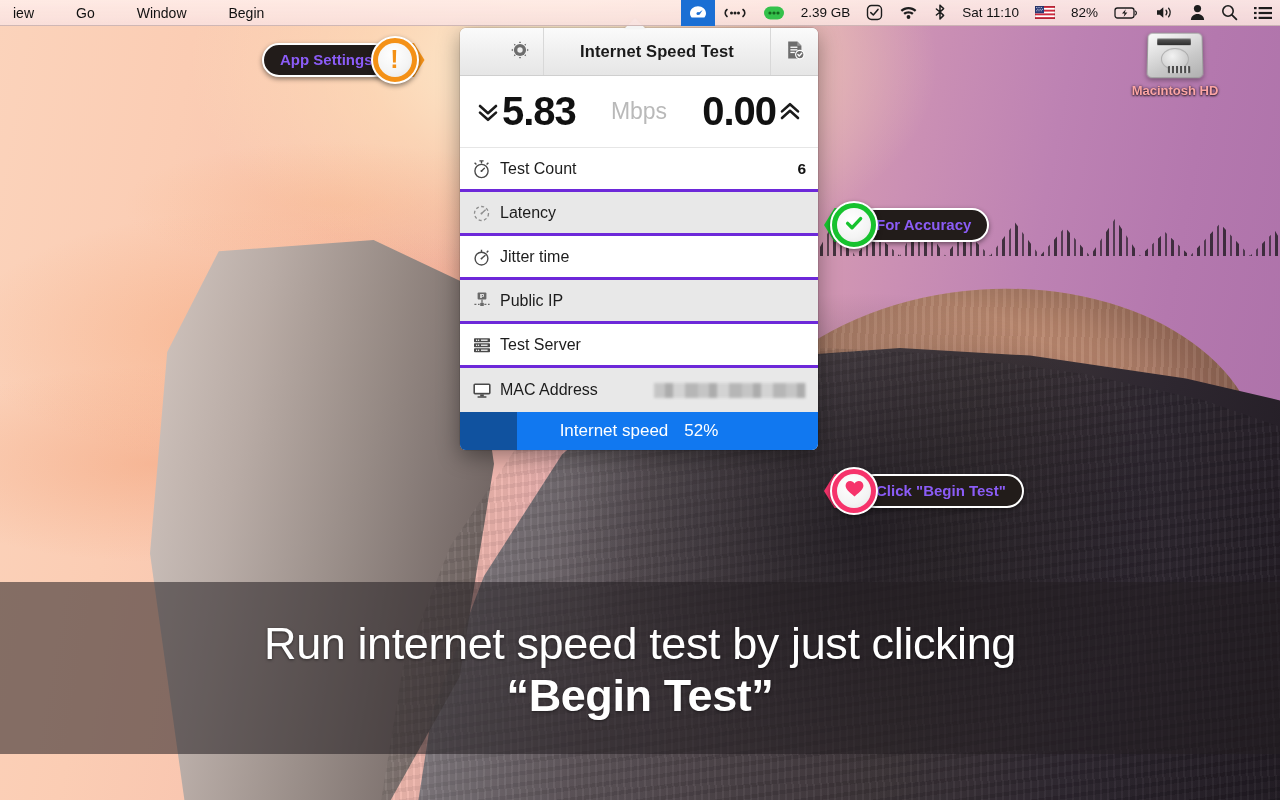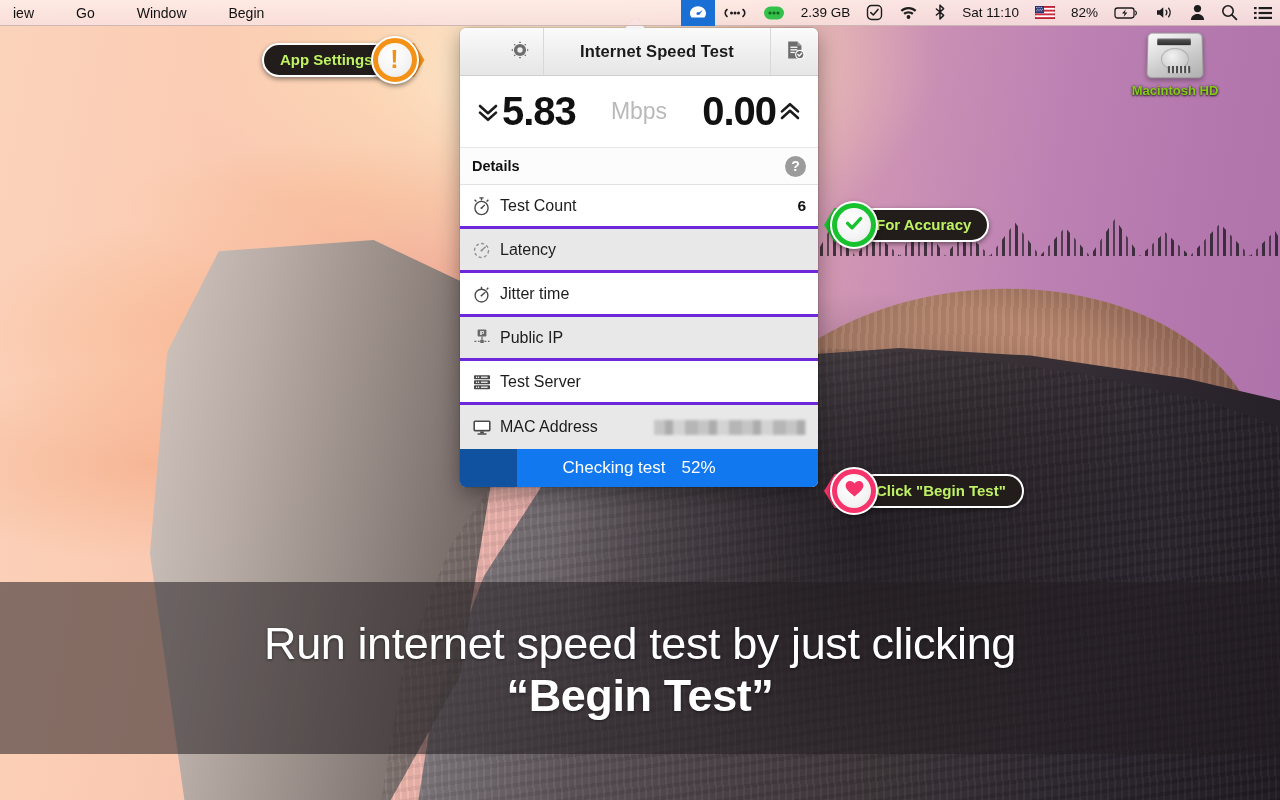--- a/index.html
+++ b/index.html
@@ -136,21 +136,21 @@
     background: repeating-linear-gradient(90deg,#4b4b4b 0 2px, #d4d4d4 2px 4px);
     border-radius: 1px;
   }
   .hd-disc {
     position: absolute; left: 13px; top: 15px; width: 28px; height: 22px;
     border-radius: 50%;
     background: radial-gradient(circle at 40% 35%, #f2f2f2, #cfcfcf 70%, #bdbdbd 100%);
     border: 1px solid rgba(150,150,150,.6);
   }
   .hd-label {
-    margin-top: 5px; font-size: 13px; font-weight: bold; color: #84cc16;
+    margin-top: 5px; font-size: 13px; font-weight: bold; color: #fca5a5;
     text-shadow: 0 1px 2px rgba(0,0,0,.75), 0 0 3px rgba(0,0,0,.6);
   }
 
   
   #app-window {
     position: absolute; left: 460px; top: 28px; width: 358px;
     background: #fff;
     border-radius: 6px;
     box-shadow: 0 6px 22px rgba(0,0,0,.38), 0 0 0 .5px rgba(0,0,0,.18);
     z-index: 20;
@@ -227,21 +227,21 @@
   }
   .progress-label {
     position: relative; display: flex; gap: 16px; align-items: baseline;
     color: #fff; font-size: 17px;
   }
   .progress-pct { font-size: 17px; }
 
   
   .callout { position: absolute; display: flex; align-items: center; z-index: 40; }
   .co-pill {
-    background: #221c1a; color: #bef264;
+    background: #221c1a; color: #8b5cf6;
     border: 2.5px solid #fff; border-radius: 999px;
     font-size: 15px; font-weight: bold;
     padding: 7px 16px; line-height: 1.1;
     box-shadow: 0 2px 5px rgba(0,0,0,.45);
     white-space: nowrap;
   }
   .co-badge {
     width: 48px; height: 48px; border-radius: 50%;
     border: 2.5px solid #fff;
     display: flex; align-items: center; justify-content: center;
@@ -520,24 +520,20 @@
           <svg width="24" height="26" viewBox="0 0 24 26">
             <g fill="none" stroke="#1b1b1b" stroke-width="2.6" stroke-linecap="round" stroke-linejoin="round">
               <path d="M4 12.4 L12 5.2 L20 12.4"></path>
               <path d="M4 19 L12 11.8 L20 19"></path>
             </g>
           </svg>
         </span>
       </div>
     </div>
 
-    <div class="details-header">
-      <span class="details-title">Details</span>
-      <span class="help-btn">?</span>
-    </div>
 
     <div class="row">
       <span class="r-icon">
         <svg width="19" height="20" viewBox="0 0 19 20">
           <g fill="none" stroke="#4a4a4a" stroke-width="1.4">
             <circle cx="9.5" cy="12" r="6.6"></circle>
             <path d="M7.4 1.9h4.2M9.5 1.9v2.6M14.6 5.6l1.8-1.8M4.4 5.6L2.6 3.8"></path>
             <path d="M9.5 12 L12.4 9.2" stroke-linecap="round"></path>
           </g>
           <circle cx="9.5" cy="12" r="1" fill="#4a4a4a"></circle>
@@ -622,21 +618,21 @@
           <rect x="5.4" y="15.2" width="9.2" height="1.5" rx=".7" fill="#4a4a4a"></rect>
         </svg>
       </span>
       <span class="r-label">MAC Address</span>
       <span class="r-redacted"></span>
     </div>
 
     <div class="progress" style="background: rgb(17, 120, 240);">
       <div class="progress-fill" id="progress-fill" style="width: 16%; background: rgb(16, 82, 159);"></div>
       <div class="progress-label">
-        <span>Checking test</span>
+        <span>Internet speed</span>
         <span class="progress-pct">52%</span>
       </div>
     </div>
 
   </div>
 
   <div class="callout" id="callout-app-settings">
     <div class="co-pill">App Settings</div>
     <div class="co-badge" style="background: rgb(244, 145, 23);">
       <div class="co-inner">

